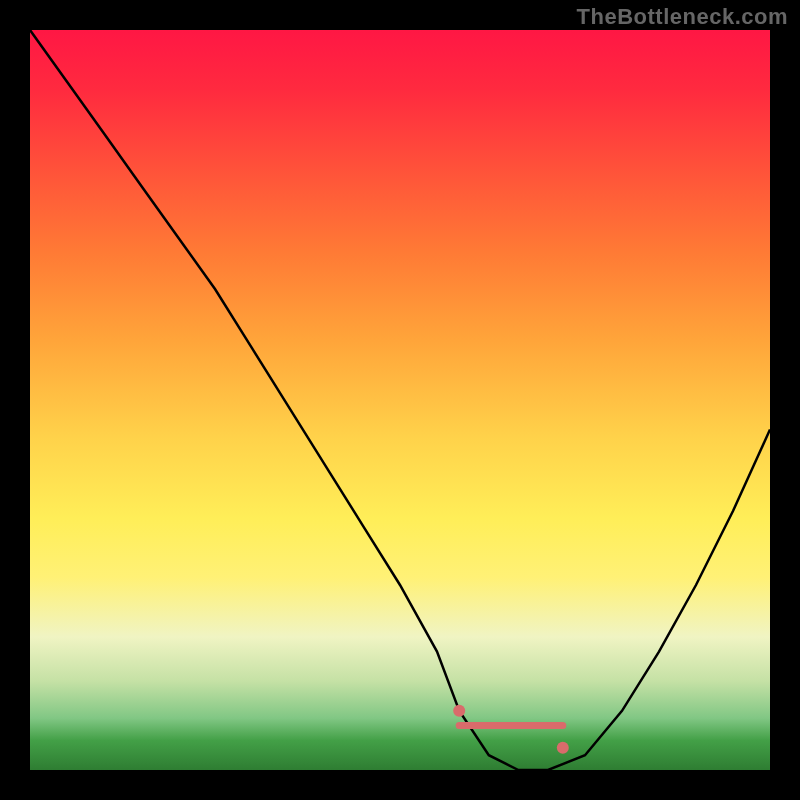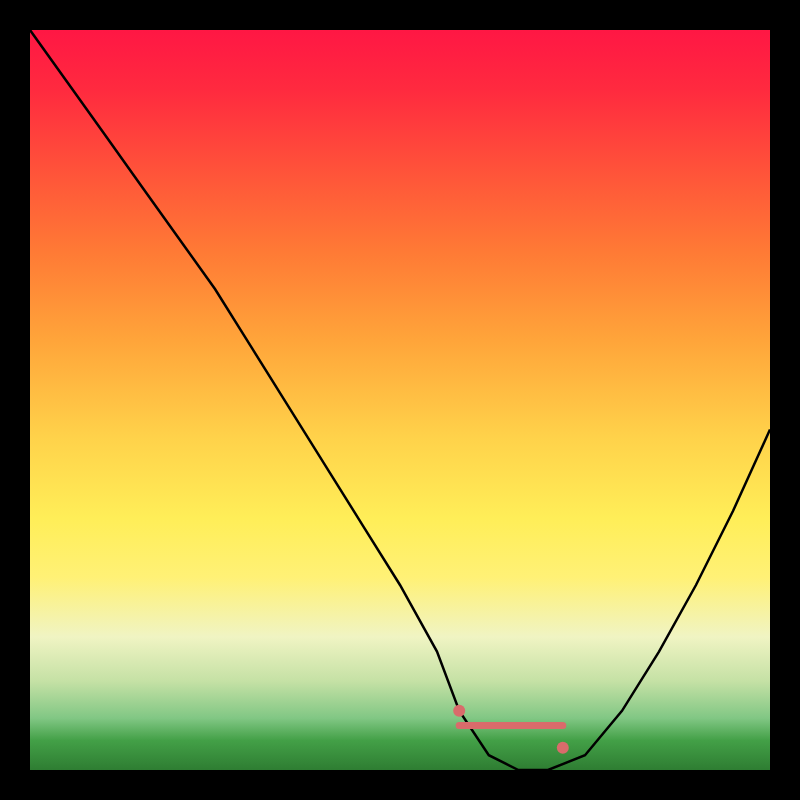--- a/index.html
+++ b/index.html
@@ -73,20 +73,21 @@
     width: 100%;
     height: 100%;
     z-index: 4;
   }
 </style>
 </head>
 <body>
 
 <div class="frame">
 
+  <div class="attribution">TheBottleneck.com</div>
 
   <div class="plot-area">
     <div class="gradient-bg"></div>
 
     <svg class="curve" viewBox="0 0 740 740" preserveAspectRatio="none">
       <path id="curve-path" fill="none" stroke="#000" stroke-width="2.5" d="M0.0 0.0 L37.0 51.8 L74.0 103.6 L111.0 155.4 L148.0 207.2 L185.0 259.0 L222.0 318.2 L259.0 377.4 L296.0 436.6 L333.0 495.8 L370.0 555.0 L407.0 621.6 L429.2 680.8 L458.8 725.2 L488.4 740.0 L518.0 740.0 L555.0 725.2 L592.0 680.8 L629.0 621.6 L666.0 555.0 L703.0 481.0 L740.0 399.6"></path>
     </svg>
 
     <svg class="markers" viewBox="0 0 740 740" preserveAspectRatio="none">
       <path id="optimal-segment" fill="none" stroke="#d96b6b" stroke-width="7" stroke-linecap="round" d="M429.2 695.6 L532.8 695.6"></path>

